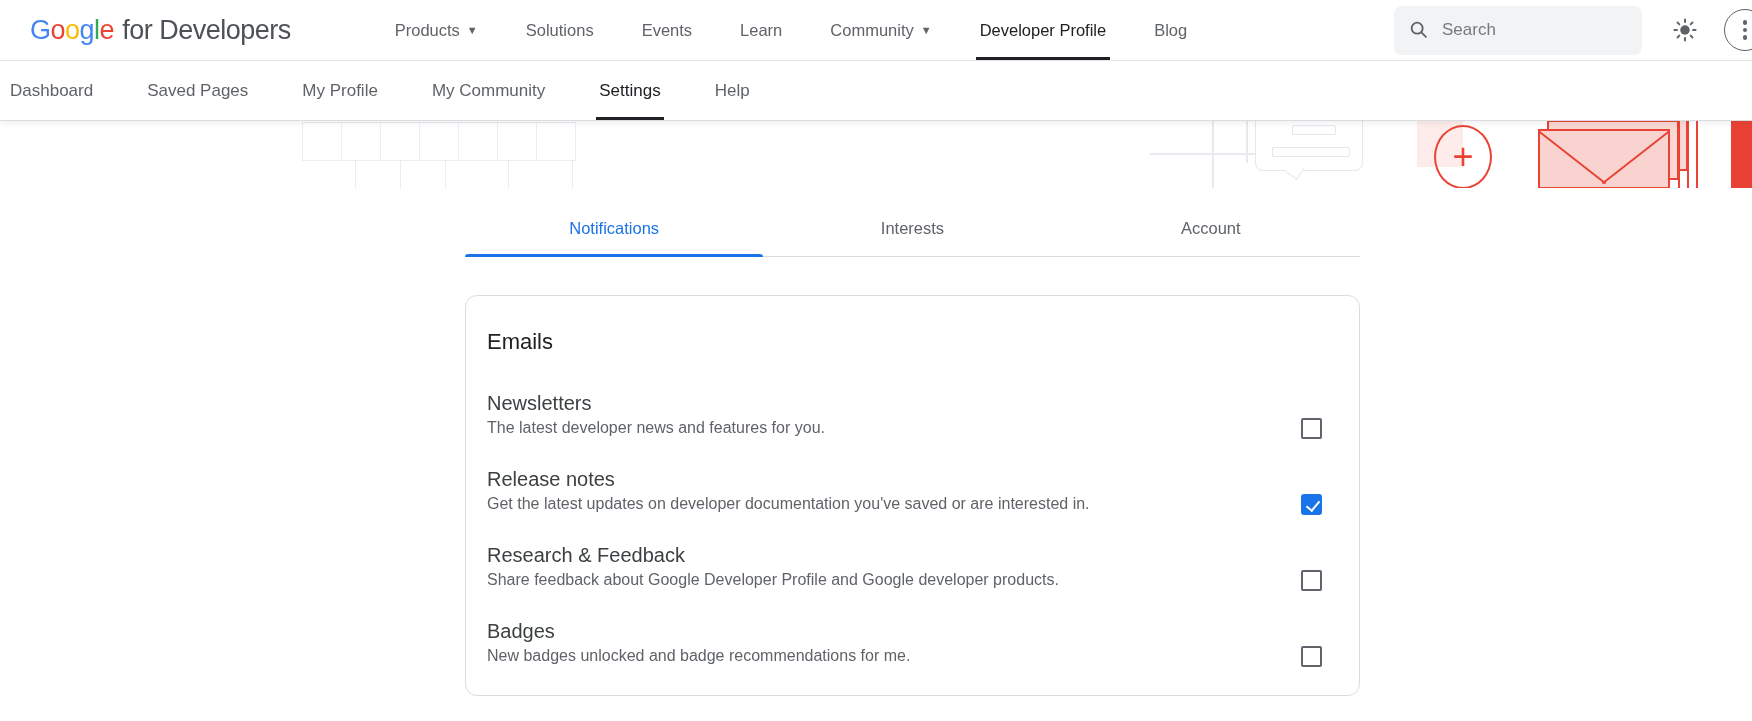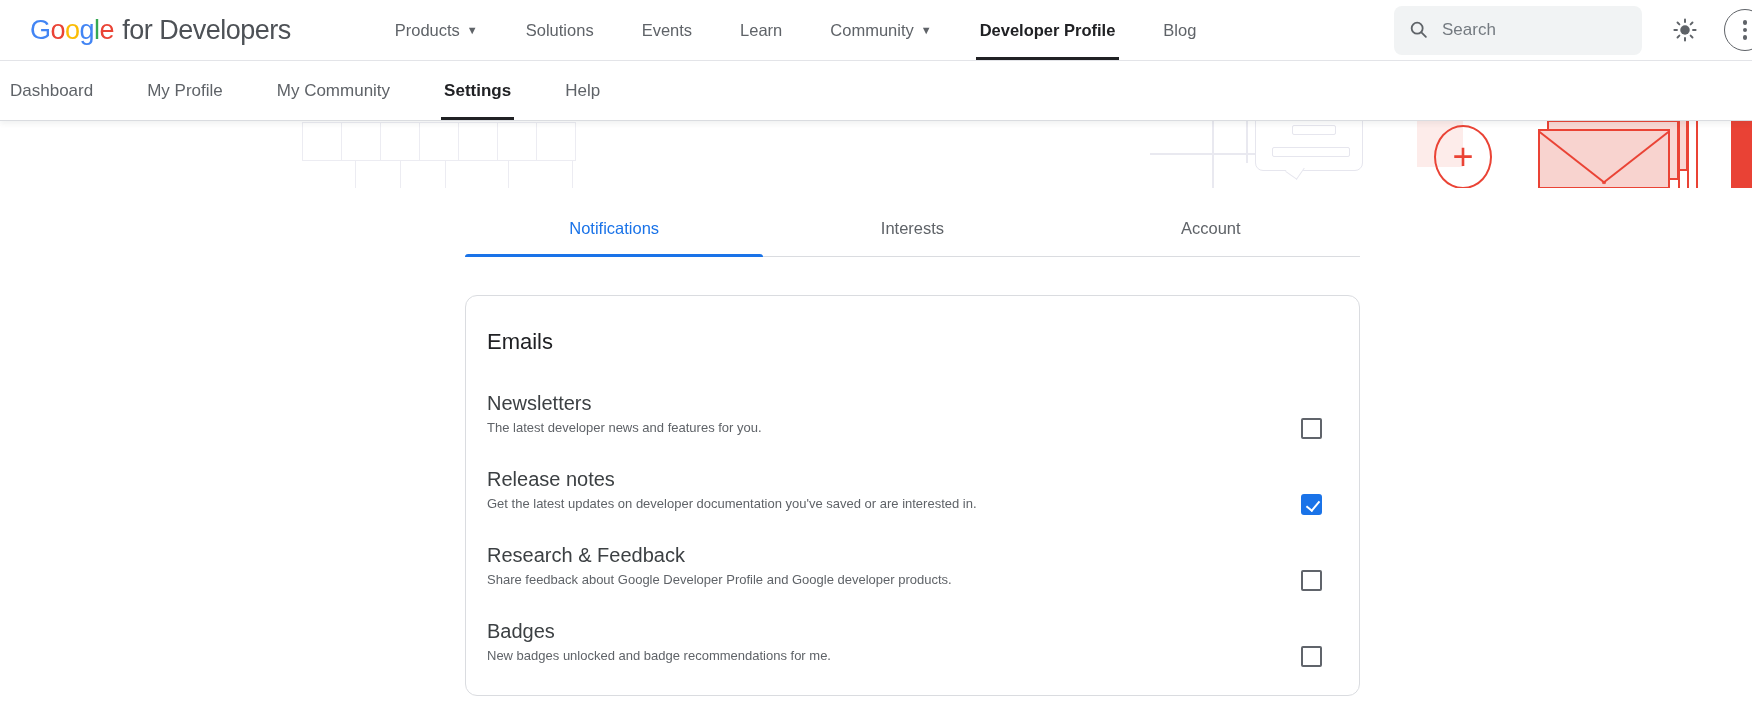--- a/index.html
+++ b/index.html
@@ -9,21 +9,21 @@
 
   
   .header { display:flex; align-items:center; height:61px; padding-left:30px;
             border-bottom:1px solid #e3e4e8; background:#fff; position:relative; z-index:3; }
   .logo { display:flex; align-items:baseline; font-size:27px; letter-spacing:-0.5px; cursor:pointer; }
   .logo .g-letter { font-weight:500; }
   .logo .logo-suffix { color:#4d5156; margin-left:8px; font-weight:400; }
   .primary-nav { display:flex; margin-left:80px; height:100%; }
   .nav-item { display:flex; align-items:center; height:100%; padding:0 24px; font-size:16.5px;
               color:#5f6368; position:relative; cursor:pointer; white-space:nowrap; }
-  .nav-item[data-active="true"] { color:#202124; font-weight:700; }
+  .nav-item[data-active="true"] { color:#202124; font-weight:400; }
   .nav-item[data-active="true"]::after { content:""; position:absolute; left:20px; right:20px; bottom:0;
               height:3px; background:#202124; }
   .chevron { margin-left:7px; font-size:11px; color:#5f6368; }
   .chevron::after { content:"▼"; }
 
   .search-box { margin-left:auto; display:flex; align-items:center; width:248px; height:49px;
                 background:#f1f3f4; border-radius:8px; padding:0 14px; gap:12px; }
   .search-box input { border:none; outline:none; background:transparent; font-size:17px;
                 color:#3c4043; width:170px; font-family:inherit; }
   .search-box input::placeholder { color:#747a80; }
@@ -75,21 +75,21 @@
   .tab[data-active="true"] { color:#1a73e8; }
   .tab[data-active="true"]::after { content:""; position:absolute; left:0; right:0; bottom:-1px;
          height:3px; background:#1a73e8; border-radius:3px 3px 0 0; }
 
   
   .card { width:895px; height:401px; margin:38px 0 0 465px; border:1px solid #dadce0;
           border-radius:12px; background:#fff; padding:33px 37px 0 21px; }
   .card-title { font-size:22px; color:#202124; font-weight:400; margin-bottom:36px; }
   .pref-row { display:flex; justify-content:space-between; align-items:flex-end; margin-bottom:28px; }
   .pref-title { font-size:20px; color:#3c4043; line-height:25px; }
-  .pref-desc { font-size:13px; color:#5f6368; line-height:23px; }
+  .pref-desc { font-size:16px; color:#5f6368; line-height:23px; }
   .checkbox { position:relative; width:21px; height:21px; border:2px solid #60646b;
               border-radius:2px; background:#fff; flex:none; cursor:pointer; }
   .checkbox[data-checked="true"] { background:#1a73e8; border-color:#1a73e8; border-radius:3px; }
   .checkbox[data-checked="true"]::after { content:""; position:absolute; left:6px; top:1.5px;
               width:6px; height:11px; border:solid #fff; border-width:0 2.5px 2.5px 0;
               transform:rotate(40deg); }
 </style>
 </head>
 <body>
 
@@ -165,20 +165,23 @@
       <span class="dot"></span>
       <span class="dot"></span>
     </div>
   </div>
 
   <div class="subnav">
     <div class="nav-item" data-active="false">
       <span>Dashboard</span>
     </div>
     <div class="nav-item" data-active="false">
+      <span>Saved Pages</span>
+    </div>
+    <div class="nav-item" data-active="false">
       <span>My Profile</span>
     </div>
     <div class="nav-item" data-active="false">
       <span>My Community</span>
     </div>
     <div class="nav-item" data-active="true">
       <span>Settings</span>
     </div>
     <div class="nav-item" data-active="false">
       <span>Help</span>

